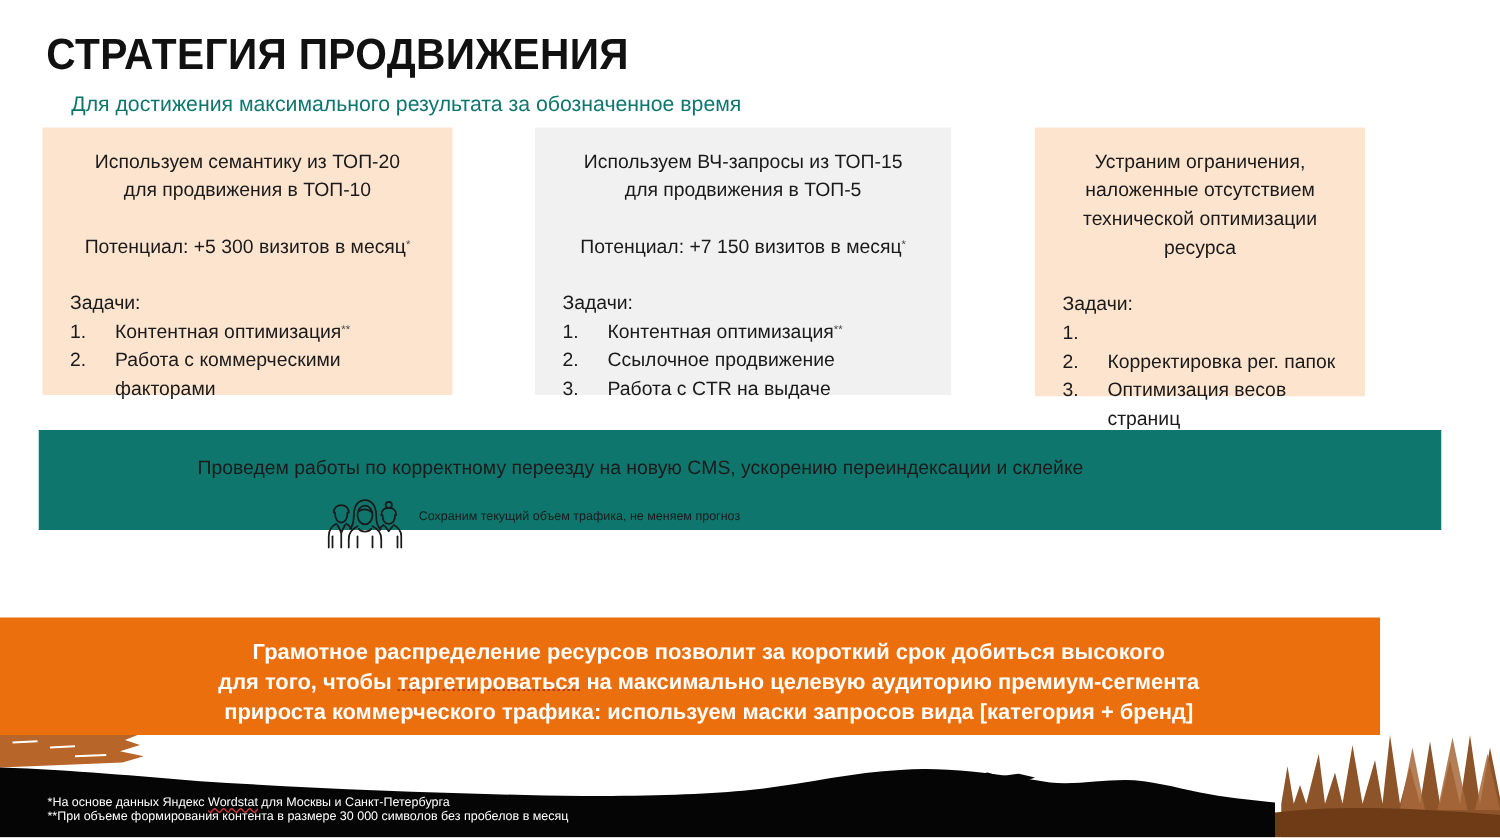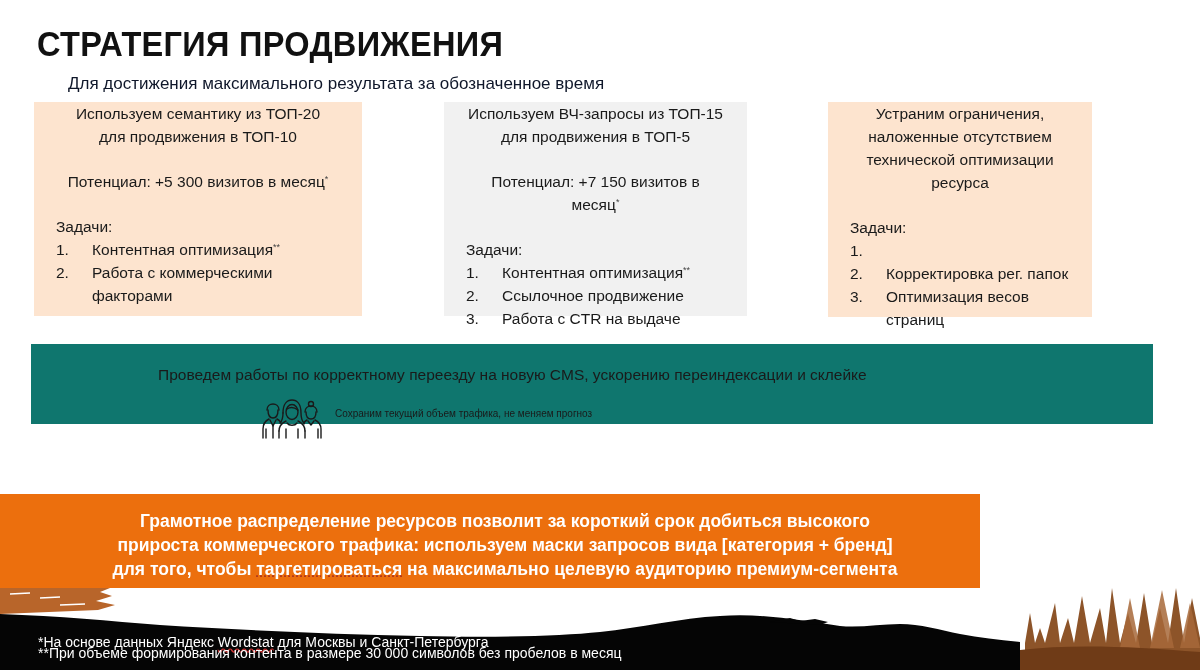--- a/index.html
+++ b/index.html
@@ -5,32 +5,32 @@
   * { box-sizing: border-box; margin: 0; padding: 0; }
   html, body { width: 1200px; height: 670px; overflow: hidden; background: #ffffff; }
   body { position: relative; font-family: "Liberation Sans", "DejaVu Sans", sans-serif; color: #1a1a1a; }
 
   .title {
     position: absolute; left: 37px; top: 24px;
     font-size: 35px; font-weight: bold; letter-spacing: 0.3px; color: #111;
     transform: scaleX(0.93); transform-origin: left;
   }
   .subtitle {
-    position: absolute; left: 68px; top: 74px;
-    font-size: 17px; color: #0f172a;
+    position: absolute; left: 57px; top: 74px;
+    font-size: 17px; color: #0f766e;
   }
 
   .card {
     position: absolute; top: 102px; height: 214px;
-    padding: 0 22px 0 22px; font-size: 15.5px; line-height: 23px;
+    padding: 16px 22px 0 22px; font-size: 15.5px; line-height: 23px;
   }
   .card.peach { background: #fde4cf; }
   .card.grey { background: #f1f1f1; }
   .card1 { left: 34px; width: 328px; }
-  .card2 { left: 444px; width: 303px; }
+  .card2 { left: 428px; width: 333px; }
   .card3 { left: 828px; width: 264px; height: 215px; }
 
   .card .head { text-align: center; }
   .card .potential { text-align: center; margin-top: 22px; }
   .card .tasks-label { margin-top: 22px; }
   .card ol { list-style: none; }
   .card li { display: flex; }
   .card li .num { width: 36px; flex: none; }
   .card li .txt { flex: 1; }
   sup.star { font-size: 9px; color: #444; vertical-align: top; position: relative; top: -2px; }
@@ -43,37 +43,37 @@
     position: absolute; left: 127px; top: 22px; font-size: 15.5px;
   }
   .wide .people {
     position: absolute; left: 230px; top: 55px; width: 62px; height: 40px;
   }
   .wide .line2 {
     position: absolute; left: 304px; top: 64px; font-size: 10px;
   }
 
   .banner {
-    position: absolute; left: 0; top: 494px; width: 980px; height: 96px;
+    position: absolute; left: 0; top: 494px; width: 1104px; height: 96px;
     background: #ec6f0d;
   }
   .banner .text {
     position: absolute; left: 0; right: 0; top: 15px;
     text-align: center; color: #ffffff; font-weight: bold; font-size: 17.5px; line-height: 24px;
     padding-left: 30px;
   }
   .banner .text .underline {
     text-decoration: underline; text-decoration-style: dotted; text-decoration-color: #b43a1a;
   }
 
   .landscape { position: absolute; left: 0; top: 588px; width: 1200px; height: 82px; }
 
   .footnotes {
     position: absolute; left: 38px; top: 637px; color: #ffffff;
-    font-size: 14px; line-height: 11px;
+    font-size: 10px; line-height: 11px;
   }
   .footnotes .wordstat { text-decoration: underline; text-decoration-style: wavy; text-decoration-color: #c33; }
 </style>
 </head>
 <body>
 
 <div class="title">СТРАТЕГИЯ ПРОДВИЖЕНИЯ</div>
 <div class="subtitle">Для достижения максимального результата за обозначенное время</div>
 
 <div class="card peach card1">
@@ -172,22 +172,22 @@
     <path d="M57 30 L57 39"></path>
     <path d="M47 22 L50 26 L53 22"></path>
     <path d="M18 32 L18 39 M44 32 L44 39 M25 30 L25 39 M37 30 L37 39"></path>
   </svg>
   <div class="line2">Сохраним текущий объем трафика, не меняем прогноз</div>
 </div>
 
 <div class="banner">
   <div class="text">
     <div>Грамотное распределение ресурсов позволит за короткий срок добиться высокого</div>
+    <div><span>для того, чтобы </span><span class="underline">таргетироваться</span><span> на максимально целевую аудиторию премиум-сегмента</span></div>
     <div>прироста коммерческого трафика: используем маски запросов вида [категория + бренд]</div>
-    <div><span>для того, чтобы </span><span class="underline">таргетироваться</span><span> на максимально целевую аудиторию премиум-сегмента</span></div>
   </div>
 </div>
 
 <svg class="landscape" viewBox="0 0 1200 82" preserveAspectRatio="none">
   <rect x="0" y="0" width="1200" height="82" fill="#ffffff"></rect>
 
   <path d="M0 0 L110 0 L100 4 L112 8 L96 13 L115 17 L98 22 L0 26 Z" fill="#b8652a"></path>
   <path d="M10 6 L30 5 M40 10 L60 9 M60 17 L85 16" stroke="#ffffff" stroke-width="1.5"></path>
 
   <path d="M0 26 C60 28 110 33 160 37 C240 42 330 46 420 48 C500 50 560 48 600 44 C640 40 680 30 720 28 C760 25 800 32 840 38 C860 40 880 36 900 36 C920 36 940 42 960 46 C980 50 1000 52 1020 54 L1020 82 L0 82 Z" fill="#050505"></path>

